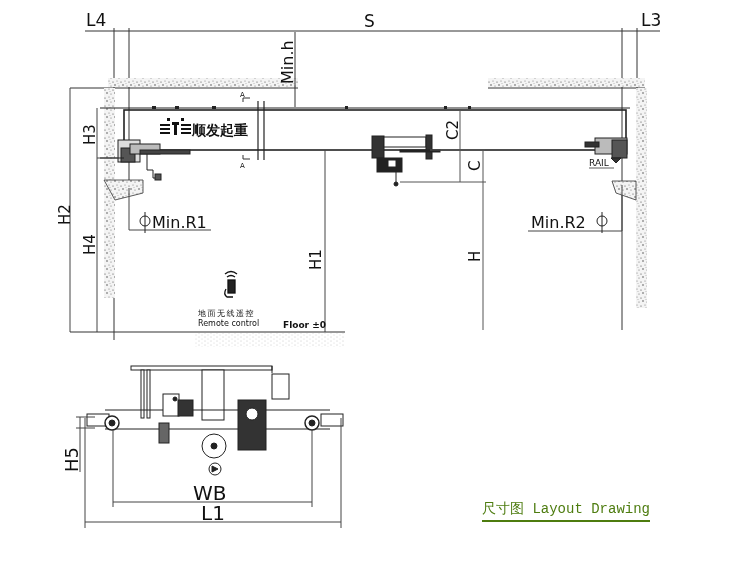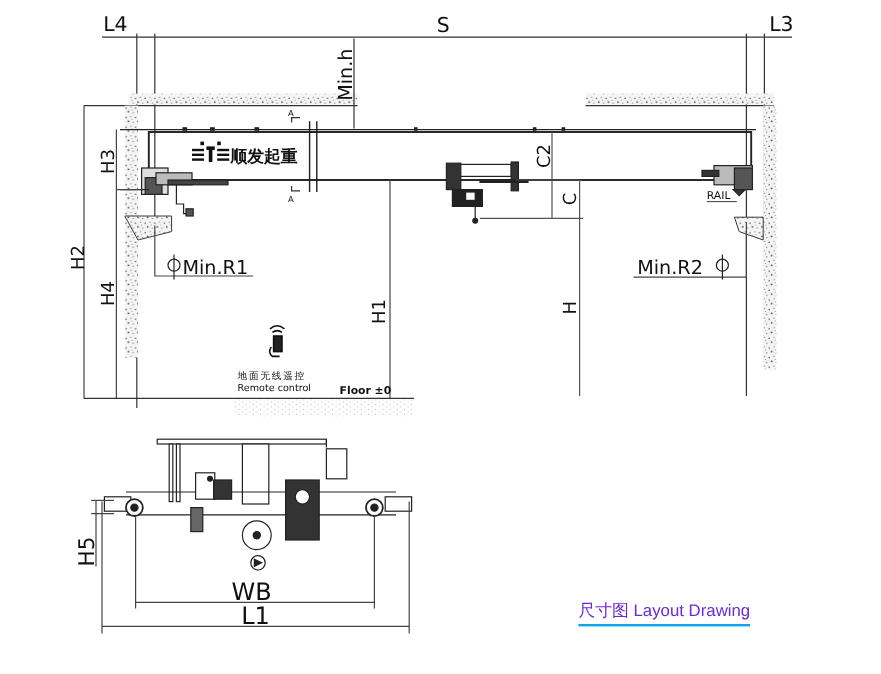--- a/index.html
+++ b/index.html
@@ -1,19 +1,19 @@
 <!DOCTYPE html>
 <html><head>
 <meta charset="utf-8">
 <style>
   html, body { margin: 0; padding: 0; background: #ffffff; }
   body { width: 734px; height: 562px; overflow: hidden; position: relative; font-family: "DejaVu Sans", sans-serif; }
   svg { position: absolute; left: 0; top: 0; }
   .dim { font-family: "DejaVu Sans", sans-serif; fill: #111; }
-  .caption { position: absolute; left: 482px; top: 500px; font-family: Liberation Sans, sans-serif; font-size: 14px; color: #6d28d9; padding-bottom: 2px; border-bottom: 2px solid #0ea5e9; white-space: nowrap; }
+  .caption { position: absolute; left: 482px; top: 500px; font-family: Liberation Mono, monospace; font-size: 14px; color: #4d7c0f; padding-bottom: 2px; border-bottom: 2px solid #4d7c0f; white-space: nowrap; }
   .remote-cn { font-size: 8px; letter-spacing: 1.5px; }
   .remote-en { font-size: 8px; }
 </style>
 </head>
 <body>
 
 <svg width="734" height="562" viewBox="0 0 734 562" xmlns="http://www.w3.org/2000/svg">
   <defs>
     <pattern id="concrete" width="8" height="8" patternUnits="userSpaceOnUse">
       <rect width="8" height="8" fill="#f4f4f4"></rect>

